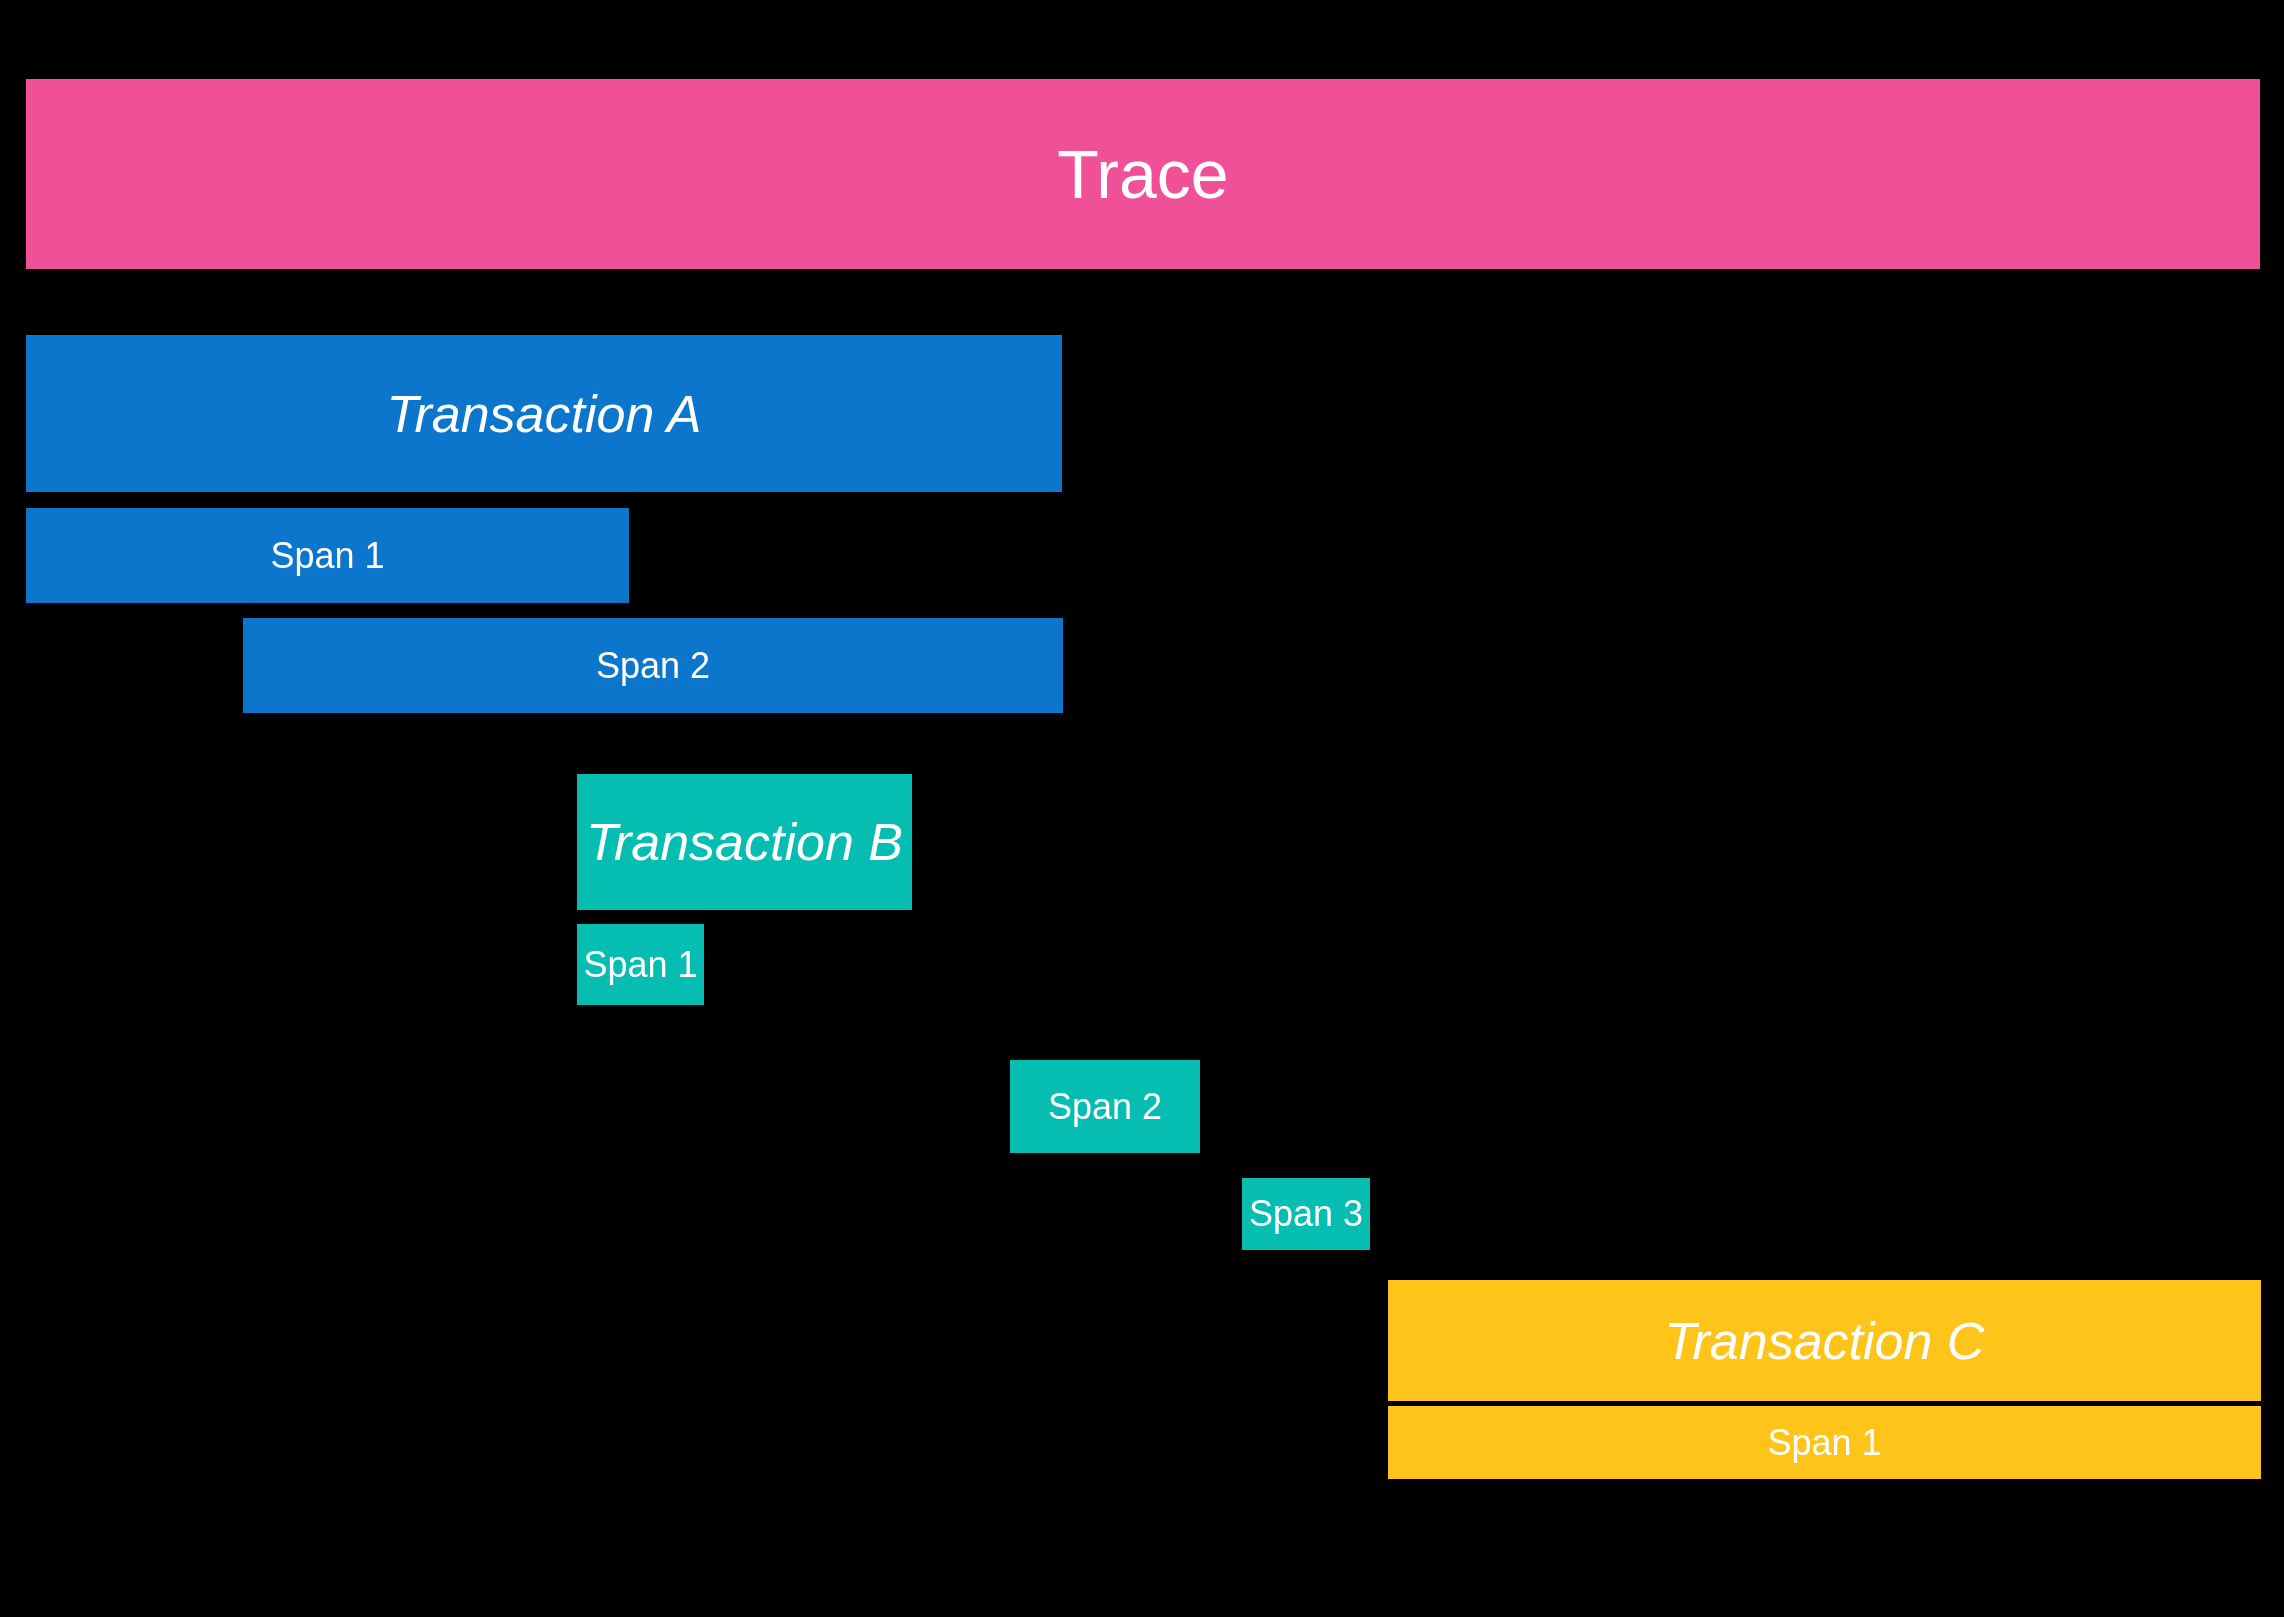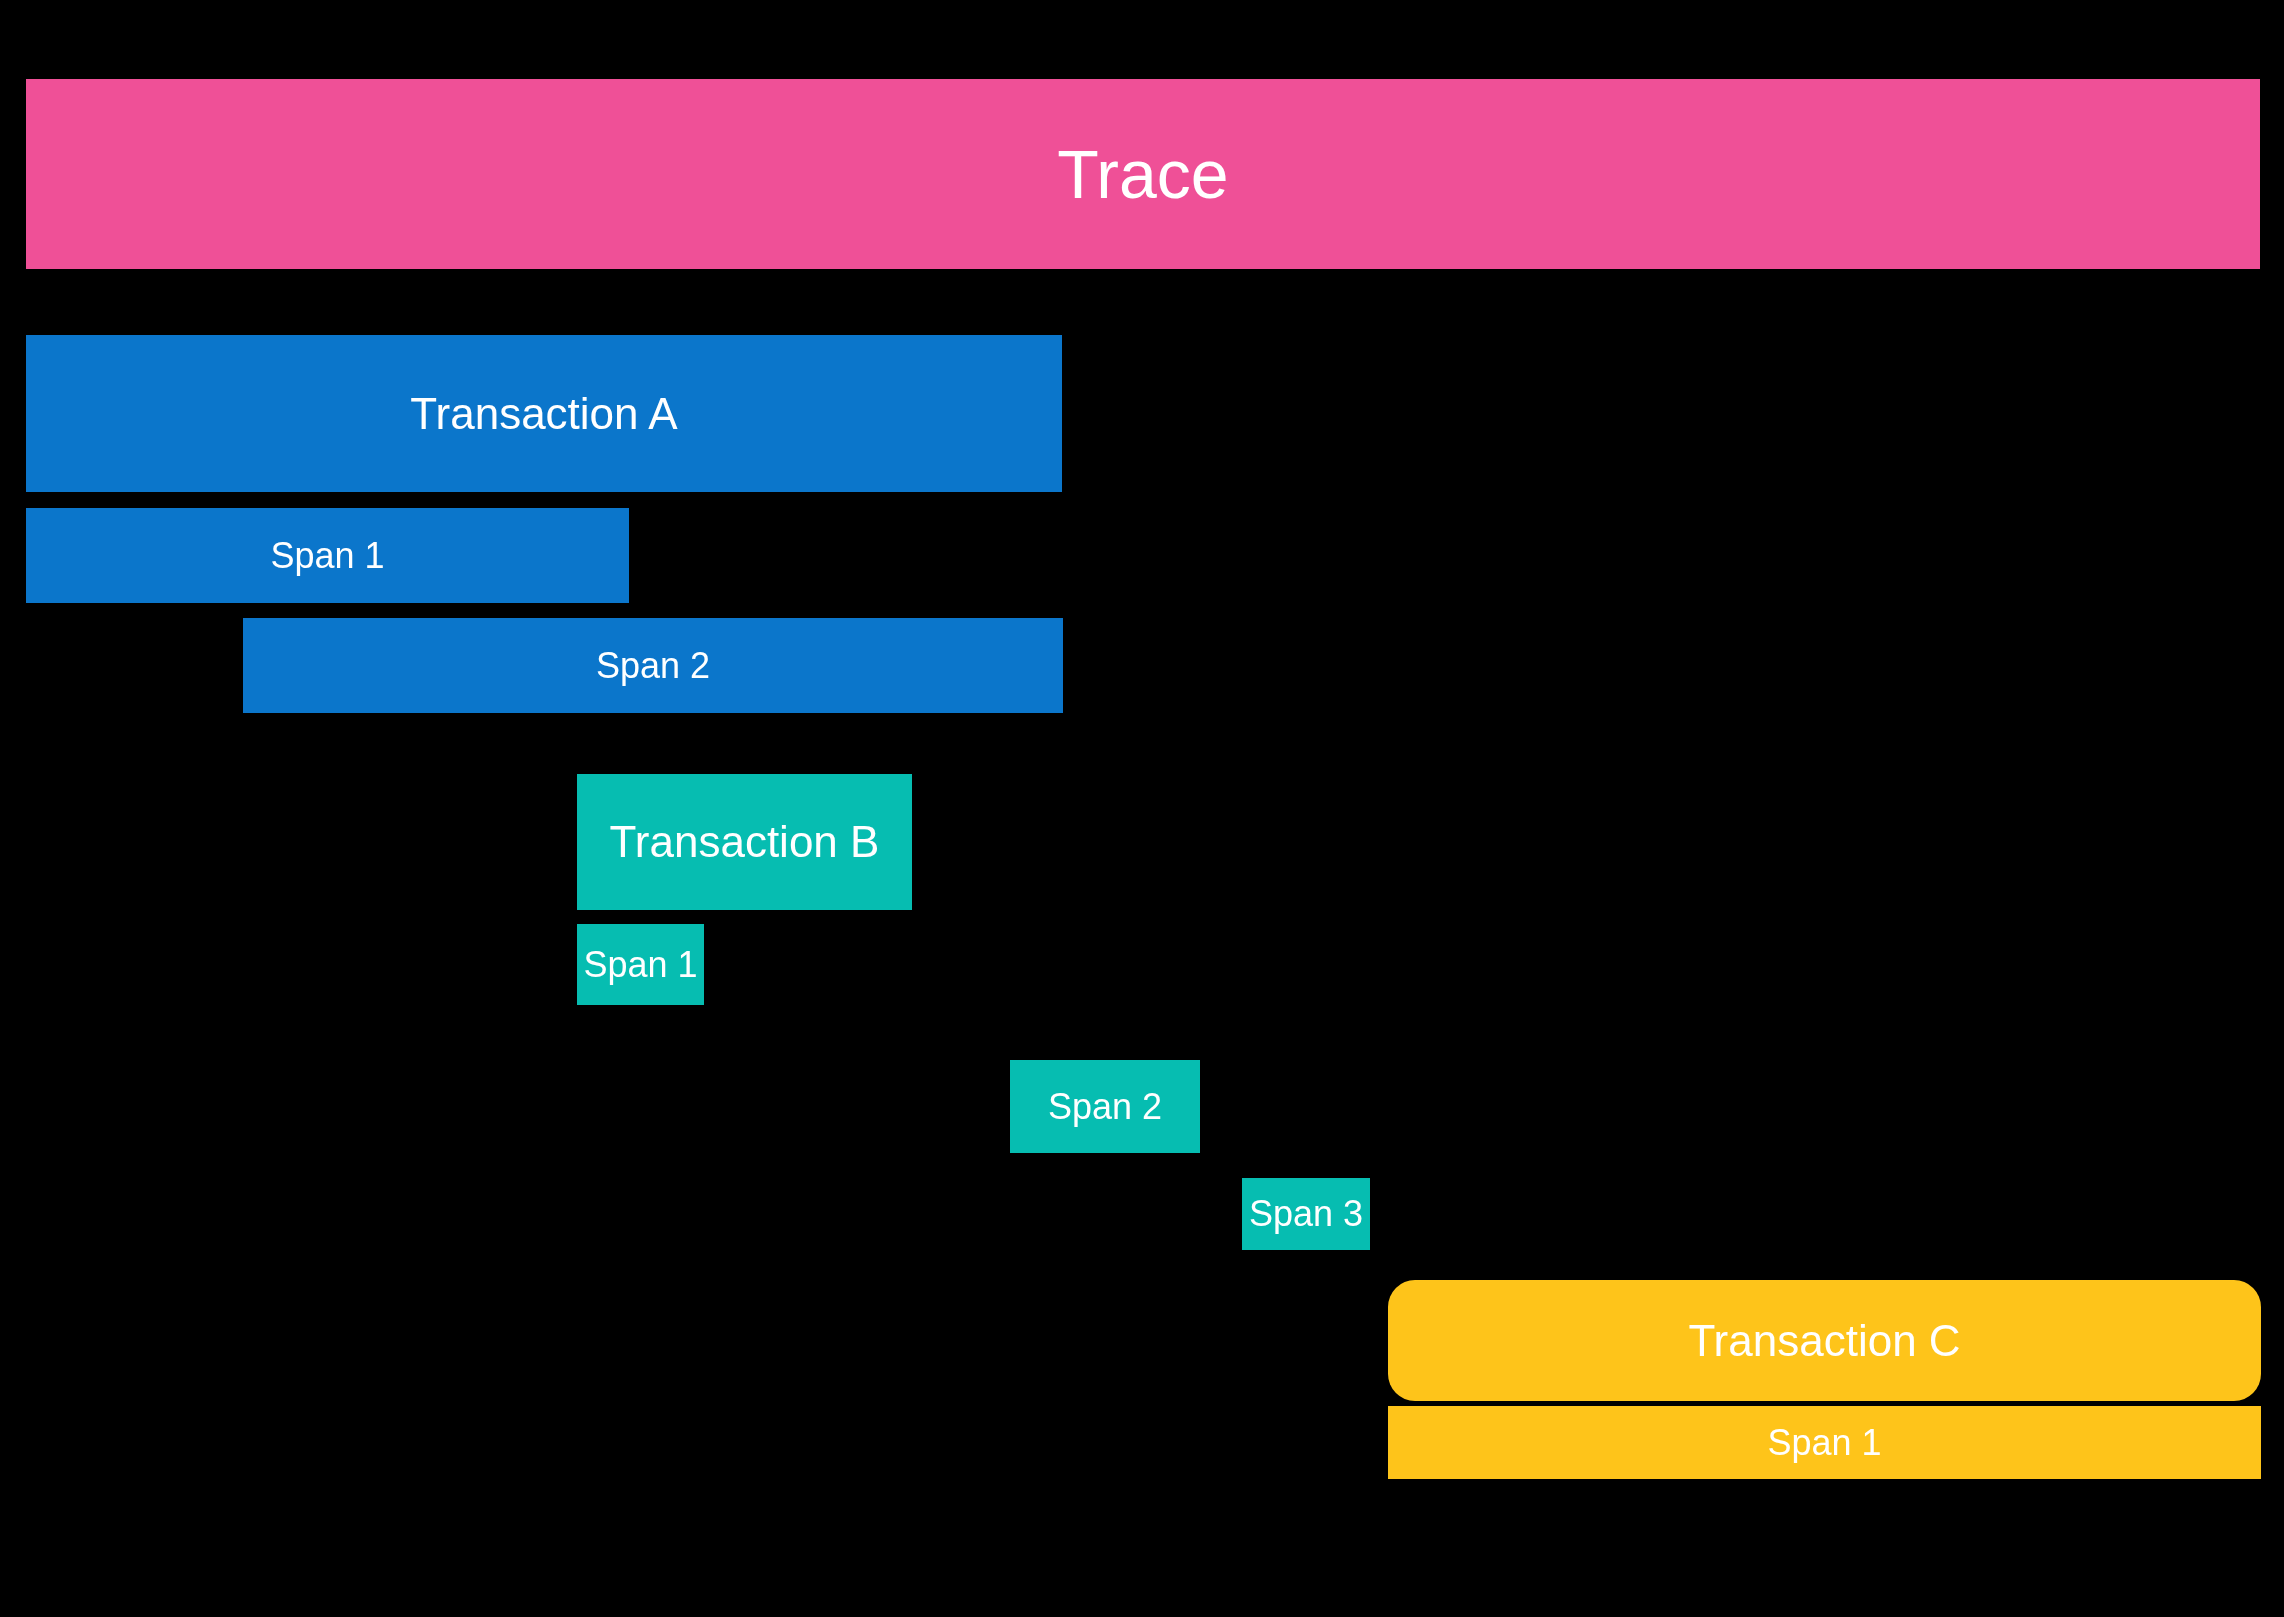--- a/index.html
+++ b/index.html
@@ -37,21 +37,21 @@
   .bar .bar-label {
     display: block;
     text-align: center;
     white-space: nowrap;
     color: #ffffff;
     font-weight: 400;
   }
 
   
   .level-trace .bar-label       { font-size: 68px; }
-  .level-transaction .bar-label { font-size: 44px; }
+  .level-transaction .bar-label { font-size: 52px; font-style: italic; }
   .level-span .bar-label        { font-size: 36px; }
 
   
   .c-trace  { background: #ef5097; }
   .c-blue   { background: #0b76cb; }
   .c-teal   { background: #06bdb1; }
   .c-yellow { background: #fec41a; }
 </style>
 </head>
 <body>
@@ -83,21 +83,21 @@
   </div>
 
   <div class="bar c-teal level-span" style="left:1010px; top:1032px; width:190px; height:93px;">
     <span class="bar-label">Span 2</span>
   </div>
 
   <div class="bar c-teal level-span" style="left:1242px; top:1150px; width:128px; height:72px;align-items:center;">
     <span class="bar-label">Span 3</span>
   </div>
 
-  <div class="bar c-yellow level-transaction" style="left:1388px; top:1252px; width:873px; height:121px;border-radius:27px;">
+  <div class="bar c-yellow level-transaction" style="left:1388px; top:1252px; width:873px; height:121px;">
     <span class="bar-label">Transaction C</span>
   </div>
 
   <div class="bar c-yellow level-span" style="left:1388px; top:1378px; width:873px; height:73px;">
     <span class="bar-label">Span 1</span>
   </div>
 
 </div>
 
 

